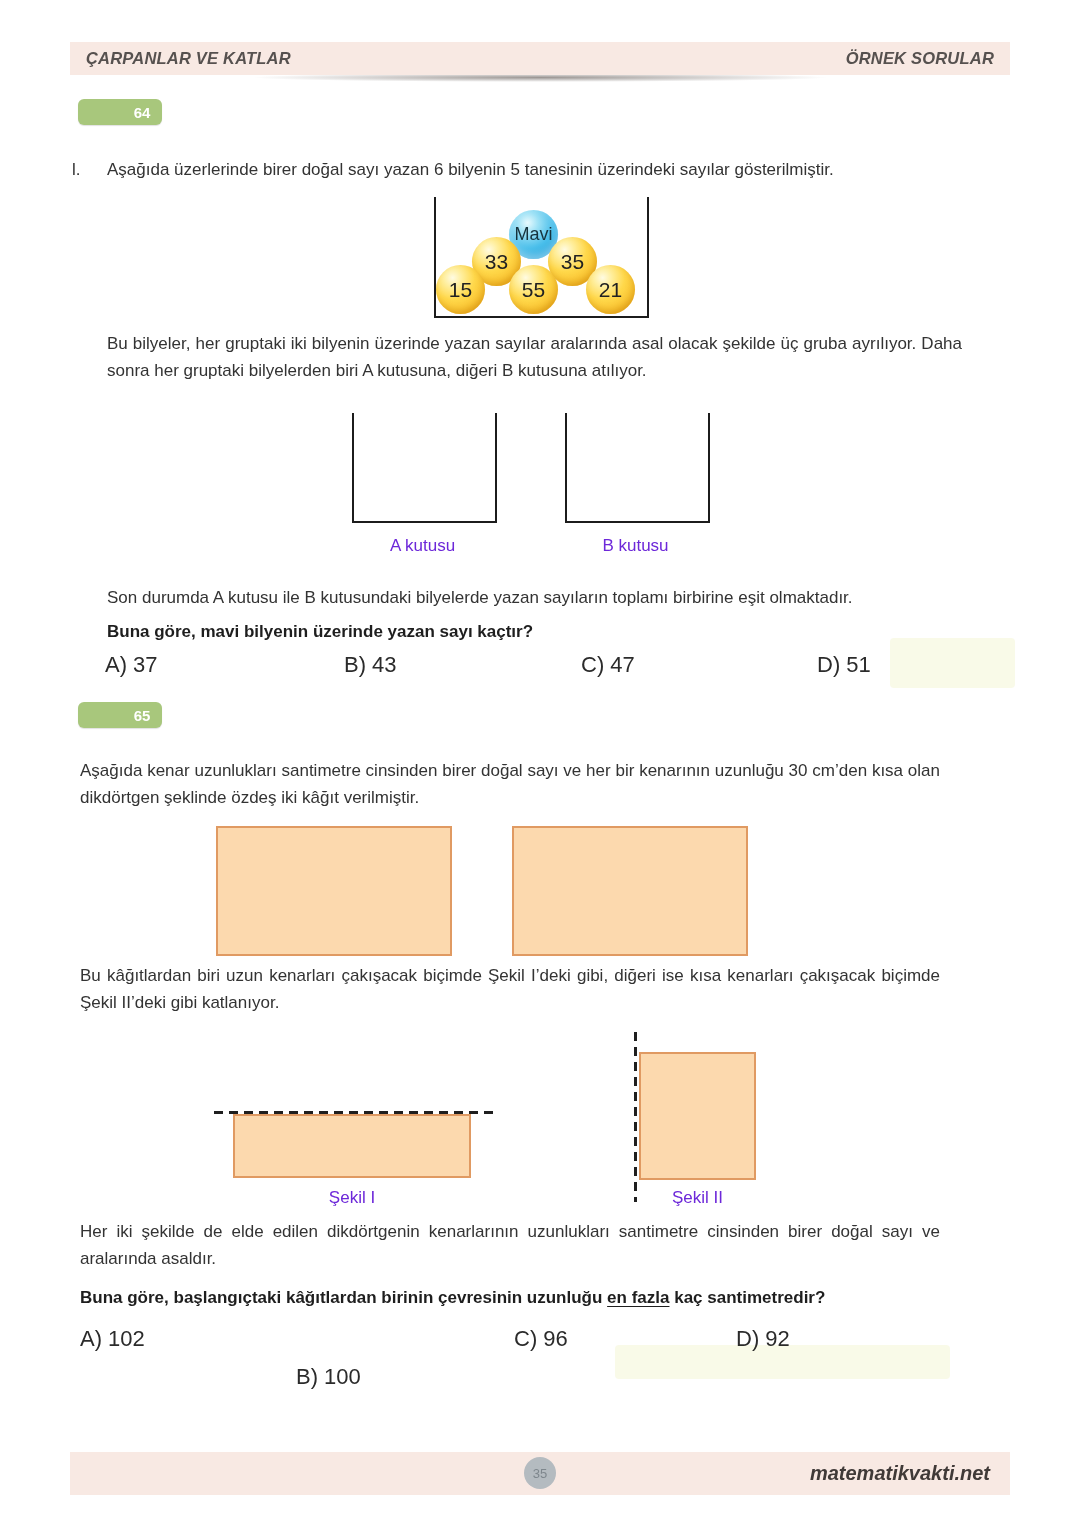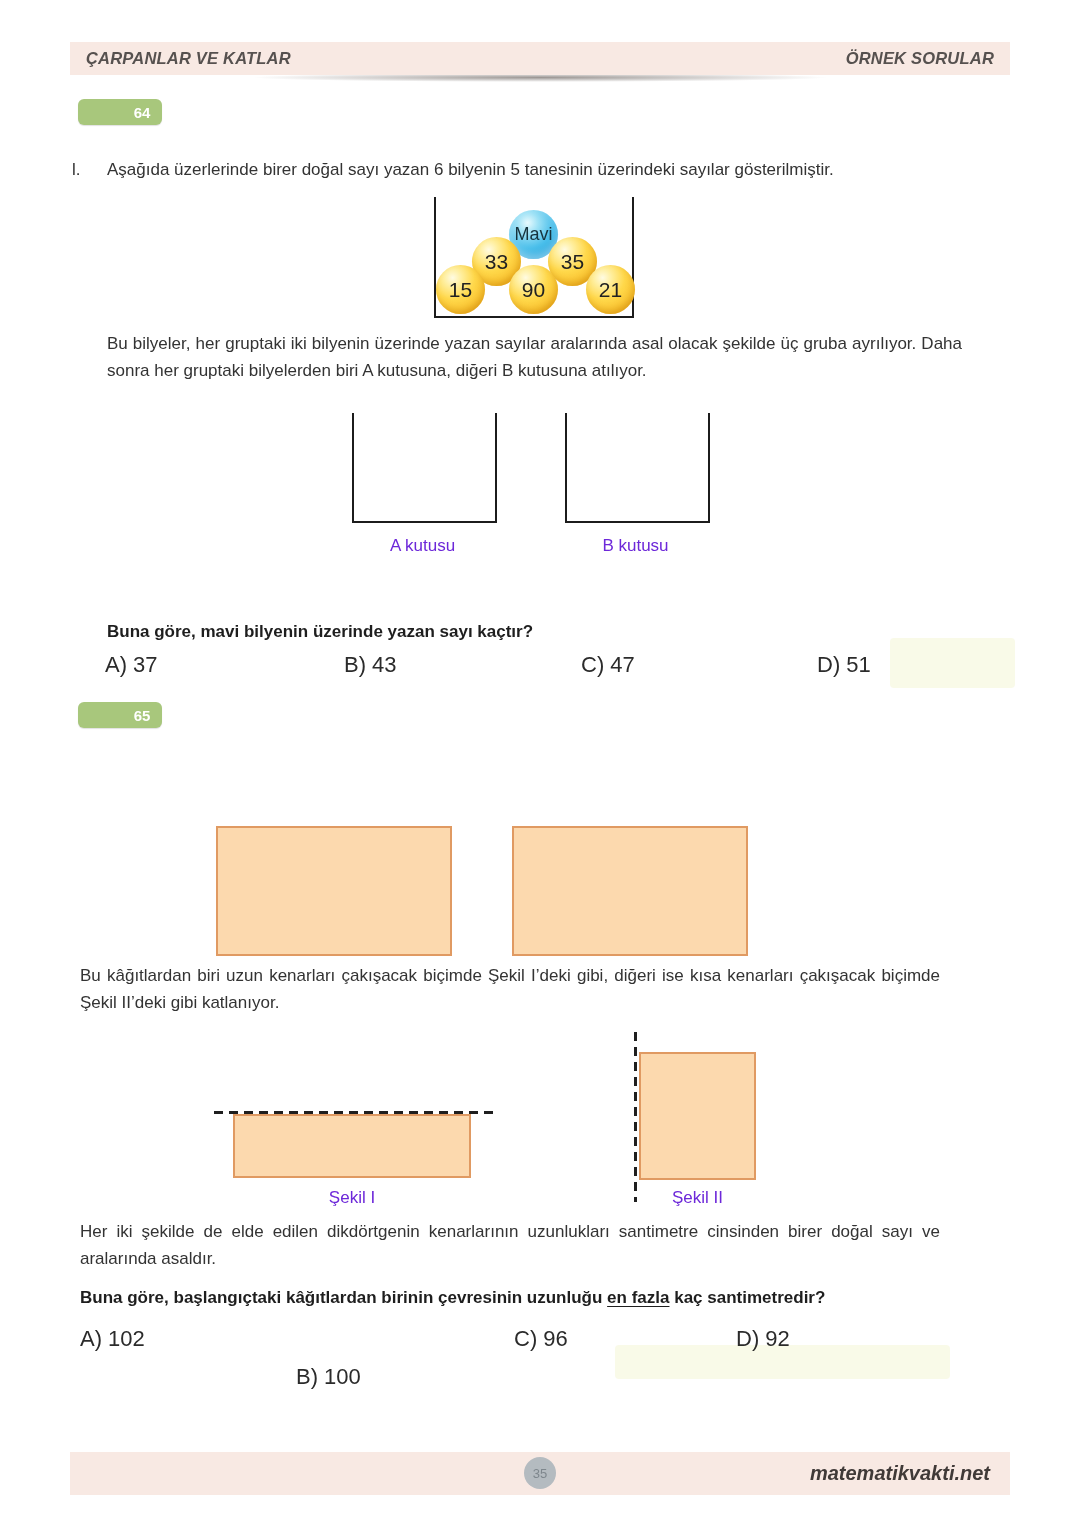--- a/index.html
+++ b/index.html
@@ -14,21 +14,21 @@
   .header-text{font-weight:bold;font-style:italic;font-size:16.5px;color:#56514f;letter-spacing:.2px;}
   .header-shadow{left:250px;top:73px;width:580px;height:9px;background:radial-gradient(ellipse at center,rgba(75,65,60,.55) 0%,rgba(75,65,60,0) 70%);}
   
   .badge{width:40px;height:26px;background:#a8c77c;border-radius:6px;color:#ffffff;font-weight:bold;font-size:15px;display:flex;align-items:center;justify-content:center;box-shadow:0 1px 1px rgba(0,0,0,.12);padding-left:44px;}
   
   .txt{font-size:17px;line-height:27px;color:#333333;}
   .just{text-align:justify;}
   .boldq{font-weight:bold;color:#1e1e1e;}
   .opt{font-size:22px;color:#2b2b2b;white-space:nowrap;}
   
-  .bowl{border-left:2.5px solid #1c1c1c;border-right:2.5px solid #1c1c1c;border-bottom:2.5px solid #1c1c1c;}
+  .bowl{border-left:2.5px solid #1c1c1c;border-right:2.5px solid #1c1c1c;border-bottom:2.5px solid #1c1c1c;padding-left:15px;}
   .marble{position:absolute;width:49px;height:49px;border-radius:50%;display:flex;align-items:center;justify-content:center;font-size:21px;color:#222222;}
   .marble.yellow{background:radial-gradient(circle at 34% 26%,#fffbe2 0%,#ffefa0 18%,#ffd84a 45%,#fbc735 68%,#eda817 92%,#e39d10 100%);box-shadow:inset -2px -4px 6px rgba(190,120,0,.35);}
   .marble.blue{background:radial-gradient(circle at 38% 26%,#e8fafe 0%,#9fe2f6 22%,#46bdea 55%,#1f9fd9 80%,#55b8e0 100%);color:#16333e;font-size:18px;box-shadow:inset 0 -4px 8px rgba(255,255,255,.45);}
   
   .openbox{border-left:2.5px solid #1c1c1c;border-right:2.5px solid #1c1c1c;border-bottom:2.5px solid #1c1c1c;background:#ffffff;}
   .figlabel{font-size:17px;color:#6d28d9;text-align:center;}
   
   .paper{background:#fcd9ae;border:2px solid #e09a62;box-sizing:border-box;}
   
   .dash-h{height:2.5px;background:repeating-linear-gradient(90deg,#1f1f1f 0 9px,transparent 9px 15px);}
@@ -55,42 +55,44 @@
   <div class="abs badge" style="left:78px;top:99px;">64</div>
 
   <span class="abs txt" style="left:72px;top:156px;">l.</span>
   <div class="abs txt" style="left:107px;top:156px;width:855px;">Aşağıda üzerlerinde birer doğal sayı yazan 6 bilyenin 5 tanesinin üzerindeki sayılar gösterilmiştir.</div>
 
   <div class="abs bowl" style="left:434px;top:197px;width:196px;height:119px;">
     <div class="marble blue" style="left:73px;top:13px;">Mavi</div>
     <div class="marble yellow" style="left:36px;top:40px;">33</div>
     <div class="marble yellow" style="left:112px;top:40px;">35</div>
     <div class="marble yellow" style="left:0px;top:68px;">15</div>
-    <div class="marble yellow" style="left:73px;top:68px;">90</div>
+    <div class="marble yellow" style="left:73px;top:68px;">55</div>
     <div class="marble yellow" style="left:150px;top:68px;">21</div>
   </div>
 
   <div class="abs txt just" style="left:107px;top:330px;width:855px;">Bu bilyeler, her gruptaki iki bilyenin üzerinde yazan sayılar aralarında asal olacak şekilde üç gruba ayrılıyor. Daha sonra her gruptaki bilyelerden biri A kutusuna, diğeri B kutusuna atılıyor.</div>
 
   <div class="abs openbox" style="left:352px;top:413px;width:141px;height:108px;"></div>
   <div class="abs openbox" style="left:565px;top:413px;width:141px;height:108px;"></div>
   <div class="abs figlabel" style="left:352px;top:536px;width:141px;">A kutusu</div>
   <div class="abs figlabel" style="left:565px;top:536px;width:141px;">B kutusu</div>
 
+  <div class="abs txt" style="left:107px;top:584px;width:870px;">Son durumda A kutusu ile B kutusundaki bilyelerde yazan sayıların toplamı birbirine eşit olmaktadır.</div>
   <div class="abs txt boldq" style="left:107px;top:618px;width:870px;">Buna göre, mavi bilyenin üzerinde yazan sayı kaçtır?</div>
 
   <div class="abs hl" style="left:890px;top:638px;width:125px;height:50px;"></div>
 
   <span class="abs opt" style="left:105px;top:652px;">A) 37</span>
   <span class="abs opt" style="left:344px;top:652px;">B) 43</span>
   <span class="abs opt" style="left:581px;top:652px;">C) 47</span>
   <span class="abs opt" style="left:817px;top:652px;">D) 51</span>
 
   <div class="abs badge" style="left:78px;top:702px;">65</div>
 
+  <div class="abs txt just" style="left:80px;top:757px;width:860px;">Aşağıda kenar uzunlukları santimetre cinsinden birer doğal sayı ve her bir kenarının uzunluğu 30 cm’den kısa olan dikdörtgen şeklinde özdeş iki kâğıt verilmiştir.</div>
 
   <div class="abs paper" style="left:216px;top:826px;width:236px;height:130px;"></div>
   <div class="abs paper" style="left:512px;top:826px;width:236px;height:130px;"></div>
 
   <div class="abs txt just" style="left:80px;top:962px;width:860px;">Bu kâğıtlardan biri uzun kenarları çakışacak biçimde Şekil I’deki gibi, diğeri ise kısa kenarları çakışacak biçimde Şekil II’deki gibi katlanıyor.</div>
 
   <div class="abs paper" style="left:233px;top:1114px;width:238px;height:64px;"></div>
   <div class="abs dash-h" style="left:214px;top:1111px;width:284px;"></div>
   <div class="abs figlabel" style="left:233px;top:1188px;width:238px;">Şekil I</div>
 

